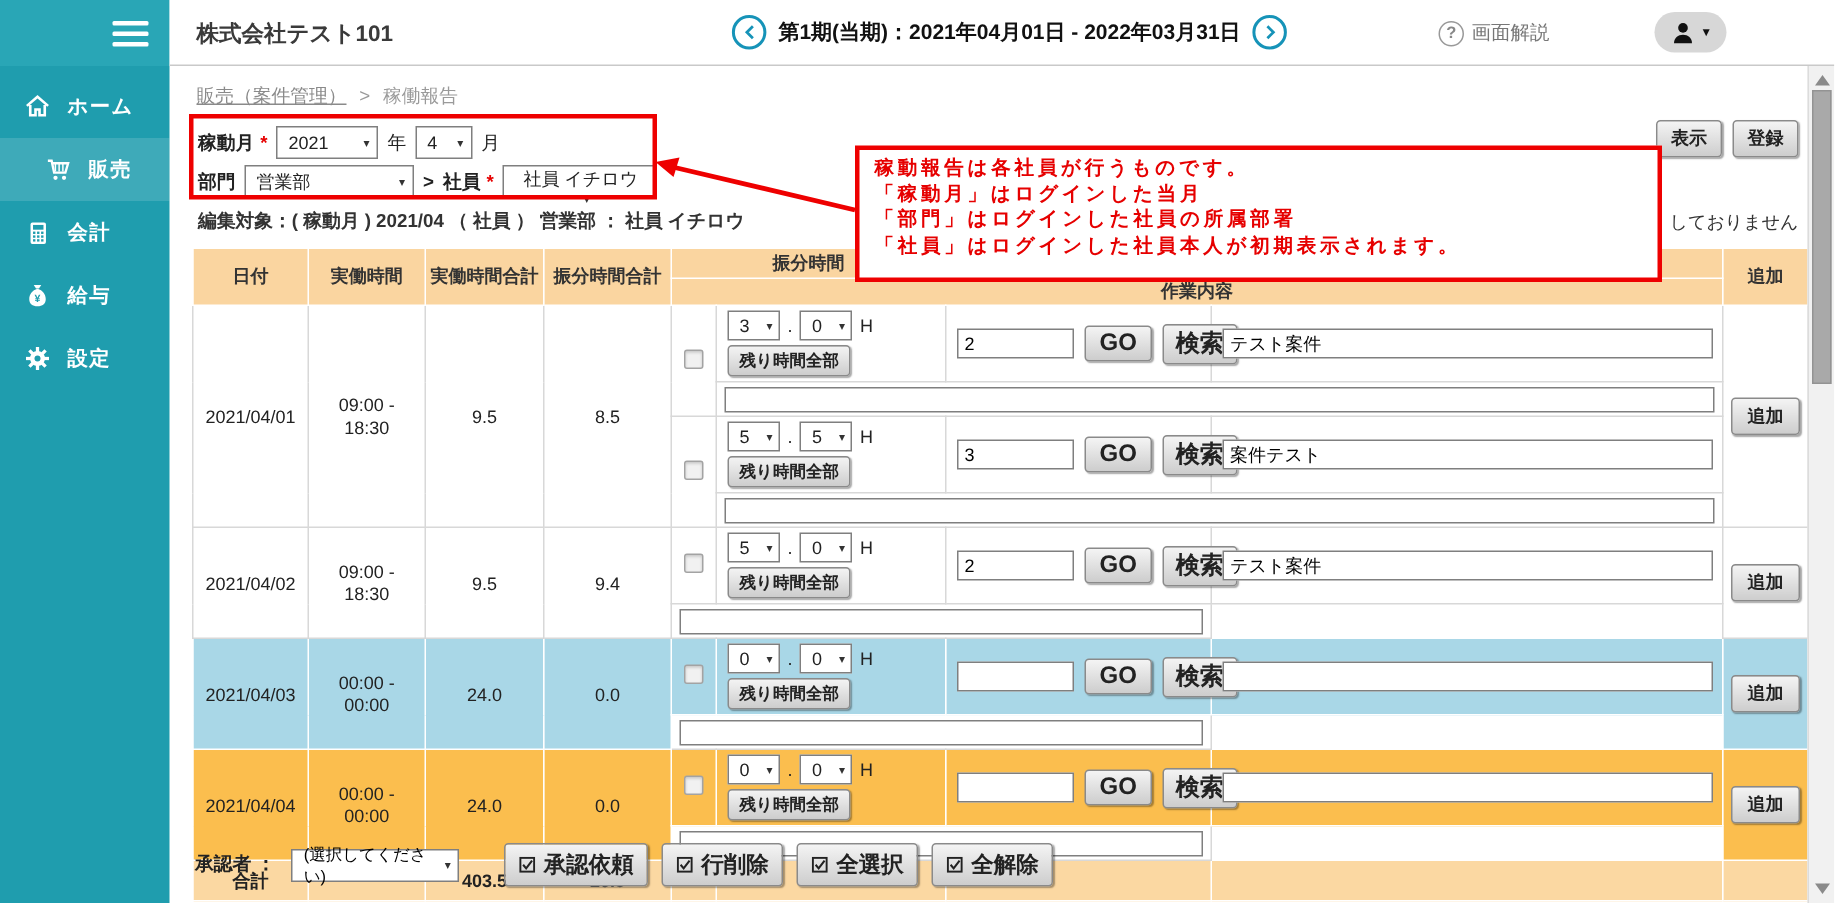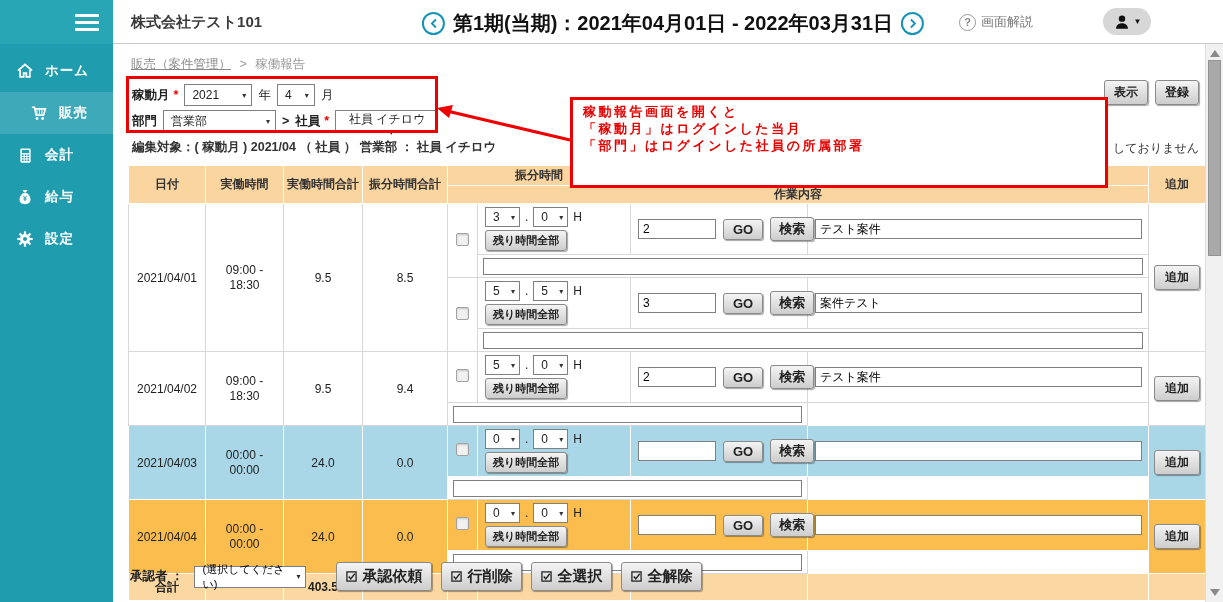--- a/index.html
+++ b/index.html
@@ -15,21 +15,21 @@
   .side-item { height:42px; display:flex; align-items:center; padding-left:14px; cursor:pointer; color:#fff; }
   .side-item.active { background:rgba(255,255,255,0.14);padding-left:28px; }
   .side-icon { width:22px; height:22px; display:inline-flex; align-items:center; justify-content:center; margin-right:9px; }
   .side-label { font-size:13.5px; font-weight:bold; letter-spacing:1px; }
 
   
   #topbar { position:absolute; left:113px; top:0; width:1110px; height:44px; background:#fff; border-bottom:1px solid #C9C9C9; }
   .company { position:absolute; left:18px; top:13px; font-size:15px; font-weight:bold; color:#3a3a3a; }
   .period-nav { position:absolute; left:560px; top:10px; transform:translateX(-50%); display:flex; align-items:center; gap:8px; white-space:nowrap; }
   .navcirc { width:23px; height:23px; border-radius:50%; border:2px solid #1693B8; background:#fff; display:inline-flex; align-items:center; justify-content:center; cursor:pointer; padding:0; }
-  .period { font-size:20px; font-weight:bold; color:#111; }
+  .period { font-size:14px; font-weight:bold; color:#111; }
   .help { position:absolute; right:190px; top:13px; display:flex; align-items:center; gap:5px; color:#777; font-size:13px; cursor:pointer; }
   .qcirc { width:17px; height:17px; border:1.5px solid #999; border-radius:50%; color:#888; font-size:11px; font-weight:bold; display:inline-flex; align-items:center; justify-content:center; }
   .avatar { position:absolute; right:72px; top:8px; width:48px; height:27px; background:#D7D7D7; border-radius:14px; display:flex; align-items:center; justify-content:center; gap:3px; cursor:pointer; }
   .avcaret { font-size:8px; color:#111; }
 
   
   #content { position:absolute; left:113px; top:44px; width:1092px; height:558px; }
   .breadcrumb { position:absolute; left:18px; top:12px; font-size:12.5px; color:#8a8a8a; }
   .bc-link { color:#8a8a8a; text-decoration:underline; cursor:pointer; }
   .bc-sep { margin:0 5px; color:#9a9a9a; }
@@ -42,21 +42,21 @@
   .req { color:#E60000; font-weight:bold; margin-left:-2px; }
   .sel { display:inline-flex; align-items:center; justify-content:space-between; background:#fff; border:1px solid #7F7F7F; height:22px; padding:0 5px 0 7px; font-size:12px; cursor:pointer; }
   .sel .caret { font-size:8px; color:#333; margin-left:8px; }
   .sel-year { width:68px; }
   .sel-month { width:38px; }
   .sel-dept { width:113px; }
   .sel-emp { width:102px;flex-direction:column; }
   .filter-outline { position:absolute; left:13px; top:32px; width:312px; height:57px; border:3px solid #EE0000; pointer-events:none; z-index:4; }
 
   .toolbar { position:absolute; right:6px; top:36px; display:flex; gap:7px; }
-  .btn { background:linear-gradient(#F4F4F4,#CDCDCD); border:1px solid #8A8A8A; border-radius:3px; box-shadow:1px 1px 1px rgba(0,0,0,0.35); font-size:13px; font-weight:bold; color:#222; padding:2px 8px; cursor:pointer; font-family:inherit; white-space:nowrap; }
+  .btn { background:linear-gradient(#F4F4F4,#CDCDCD); border:1px solid #8A8A8A; border-radius:3px; box-shadow:1px 1px 1px rgba(0,0,0,0.35); font-size:16px; font-weight:bold; color:#222; padding:2px 8px; cursor:pointer; font-family:inherit; white-space:nowrap; }
   .btn-toolbar { padding:3px 9px; font-size:12px; }
 
   .edit-target { position:absolute; left:19px; top:95px; font-size:12.5px; font-weight:bold; color:#333; }
   .status-note { position:absolute; right:6px; top:96px; font-size:12px; color:#333; }
 
   
   .annotation { position:absolute; left:457px; top:53px; width:538px; height:91px; background:#fff; border:3px solid #EE0000; z-index:6; padding:3px 10px; }
   .annotation div { font-size:13px; font-weight:bold; color:#E60000; letter-spacing:2.5px; line-height:17.2px; white-space:nowrap; }
   .arrow-svg { position:absolute; left:318px; top:58px; z-index:5; pointer-events:none; }
 
@@ -264,23 +264,24 @@
     </div>
 
     <div class="edit-target">編集対象：( 稼動月 ) 2021/04 （ 社員 ） 営業部 ： 社員 イチロウ</div>
     <div class="status-note">しておりません</div>
 
     <svg class="arrow-svg" width="150" height="48">
       <line x1="139" y1="38" x2="16" y2="9" stroke="#EE0000" stroke-width="3.2"></line>
       <polygon points="6,6 22,3 18,16" fill="#EE0000"></polygon>
     </svg>
     <div class="annotation">
-      <div>稼動報告画面を開くと</div>
+      <div>稼動報告は各社員が行うものです。</div>
       <div>「稼動月」はログインした当月</div>
       <div>「部門」はログインした社員の所属部署</div>
+      <div>「社員」はログインした社員本人が初期表示されます。</div>
     </div>
 
     <table class="worktable">
       <colgroup>
         <col style="width:77px">
           <col style="width:78px">
           <col style="width:79px">
           <col style="width:85px">
         <col style="width:30px">
           <col style="width:153px">

